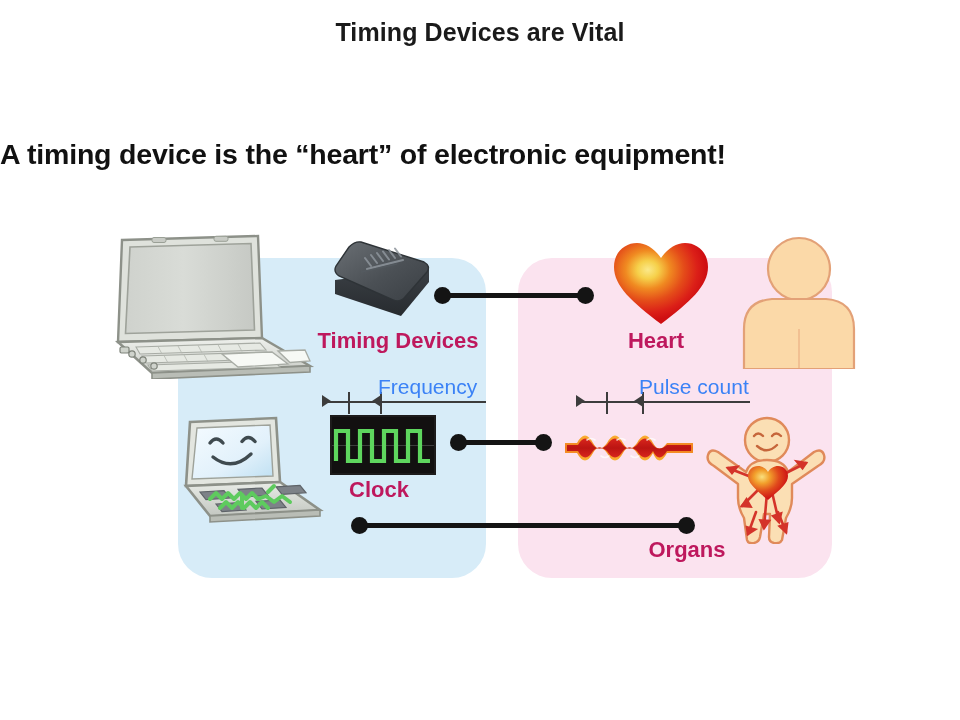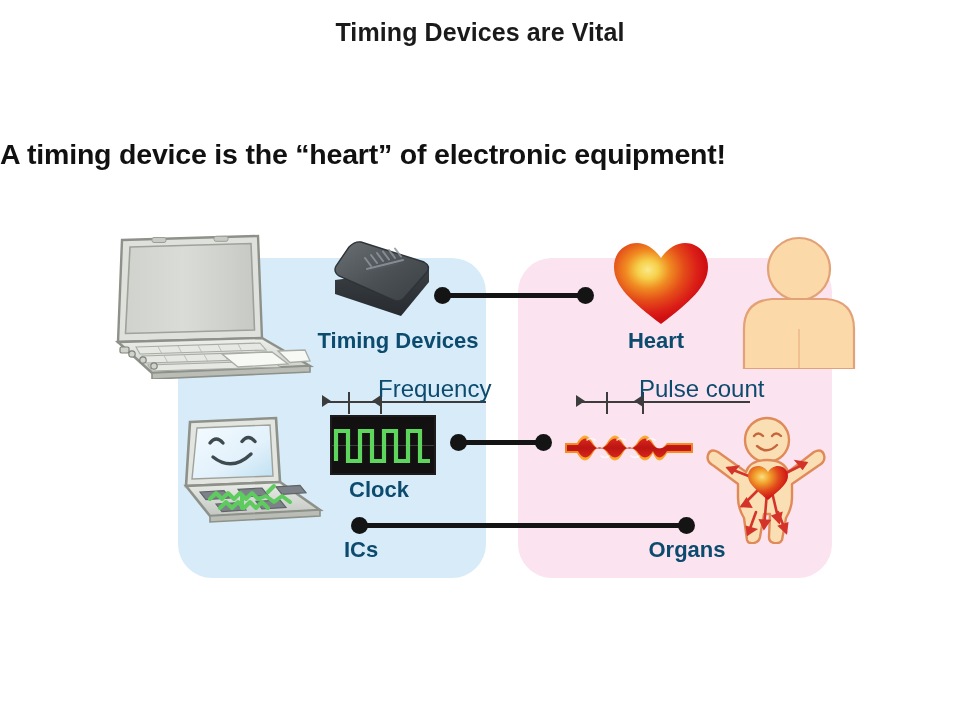--- a/index.html
+++ b/index.html
@@ -90,36 +90,36 @@
 
   #connector-top    { left: 441px; top: 293px;  width: 146px; }
   #connector-middle { left: 457px; top: 440px;  width: 88px;  }
   #connector-bottom { left: 358px; top: 523px;  width: 330px; }
 
   
   .node-label {
     position: absolute;
     font-size: 22px;
     font-weight: 600;
-    color: #0c4a6e;
+    color: #be185d;
     white-space: nowrap;
     text-align: center;
   }
   #label-timing-devices { left: 310px; top: 328px; width: 176px; }
   #label-clock          { left: 318px; top: 477px; width: 122px; }
   #label-ics            { left: 305px; top: 537px; width: 112px; }
   #label-heart          { left: 592px; top: 328px; width: 128px; text-align: center; }
   #label-pulse          { left: 563px; top: 477px; width: 130px; }
   #label-organs         { left: 612px; top: 537px; width: 150px; }
 
   .measure-label {
     position: absolute;
-    font-size: 24px;
+    font-size: 21px;
     font-weight: 500;
-    color: #0c4a6e;
+    color: #3b82f6;
     white-space: nowrap;
   }
   #label-frequency   { left: 378px; top: 375px; }
   #label-pulse-count { left: 639px; top: 375px; text-align: right; }
 
   
   .dim-marker { position: absolute; }
   .dim-line {
     position: absolute;
     height: 2px;
@@ -373,21 +373,20 @@
     </g>
 
     <g fill="none" stroke="#5ecb5e" stroke-width="4" stroke-linecap="round" stroke-linejoin="round">
       <path d="M30 83 L36 77 L42 83 L48 77 L54 83 L60 77 L66 83 L72 77 L78 83"></path>
       <path d="M40 92 L46 86 L52 92 L58 86 L64 92 L70 86 L76 92 L82 86 L88 92"></path>
       <path d="M78 83 L86 80 L94 86 L102 80 L110 86"></path>
       <path d="M62 79 L62 92"></path>
       <path d="M88 76 L94 70"></path>
     </g>
   </svg>
-  <div class="node-label" id="label-ics">ICs</div>
   <div class="node-label" id="label-timing-devices">Timing Devices</div>
 
   <svg id="heart-graphic" viewBox="0 0 98 88">
     <defs>
       <radialGradient id="heartGrad" cx="36%" cy="33%" r="62%">
         <stop offset="0%" stop-color="#fbe98a"></stop>
         <stop offset="18%" stop-color="#f6d04a"></stop>
         <stop offset="38%" stop-color="#f08a21"></stop>
         <stop offset="62%" stop-color="#e44c19"></stop>
         <stop offset="85%" stop-color="#db1f18"></stop>

